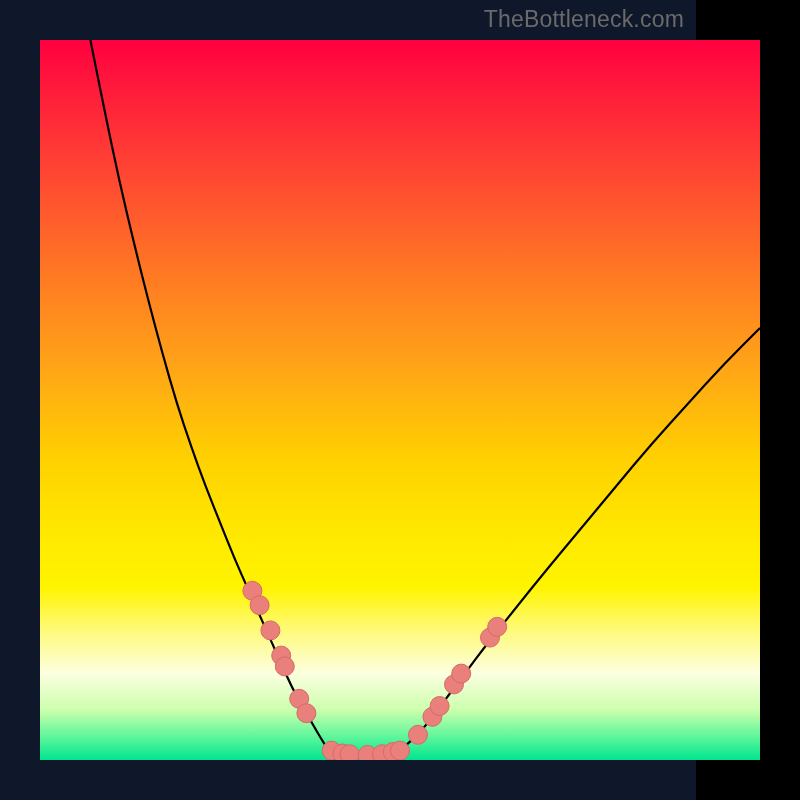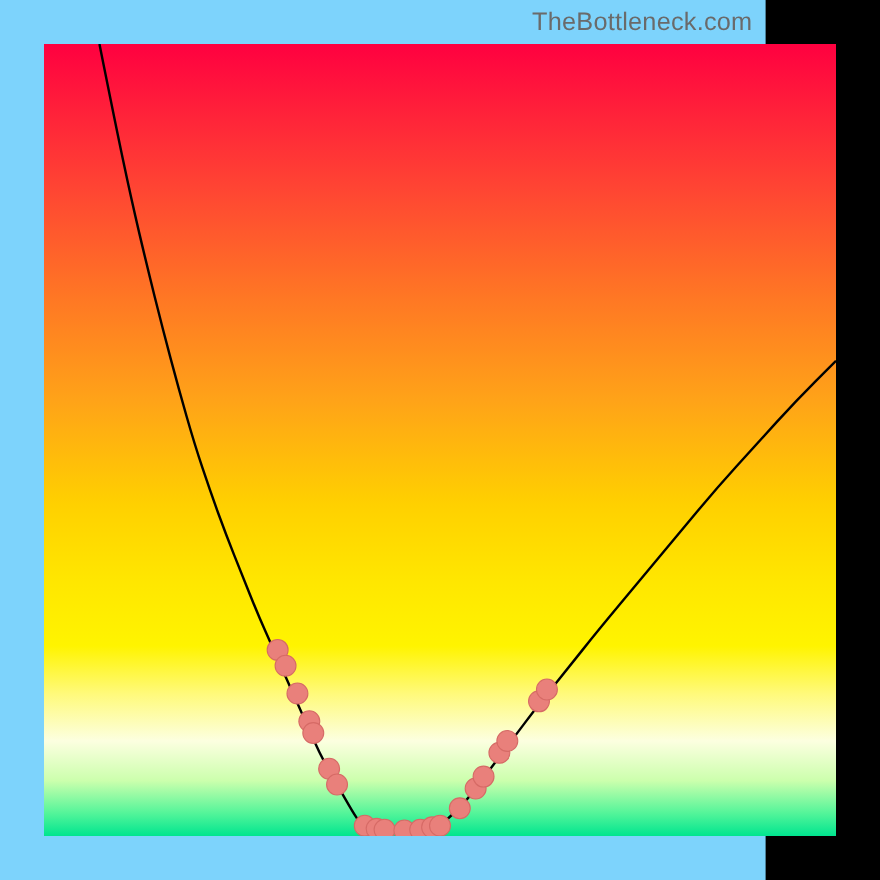--- a/index.html
+++ b/index.html
@@ -10,21 +10,21 @@
     background: #000;
     overflow: hidden;
     font-family: Arial, Helvetica, sans-serif;
   }
   .frame {
     position: absolute;
     left: 0;
     top: 0;
     width: 696px;
     height: 800px;
-    background: #7dd3fc;
+    background: #0f172a;
   }
   .plot {
     position: absolute;
     left: 40px;
     top: 40px;
     width: 720px;
     height: 720px;
     background: linear-gradient(to bottom,
       #ff0040 0%,
       #ff1f3a 8%,

